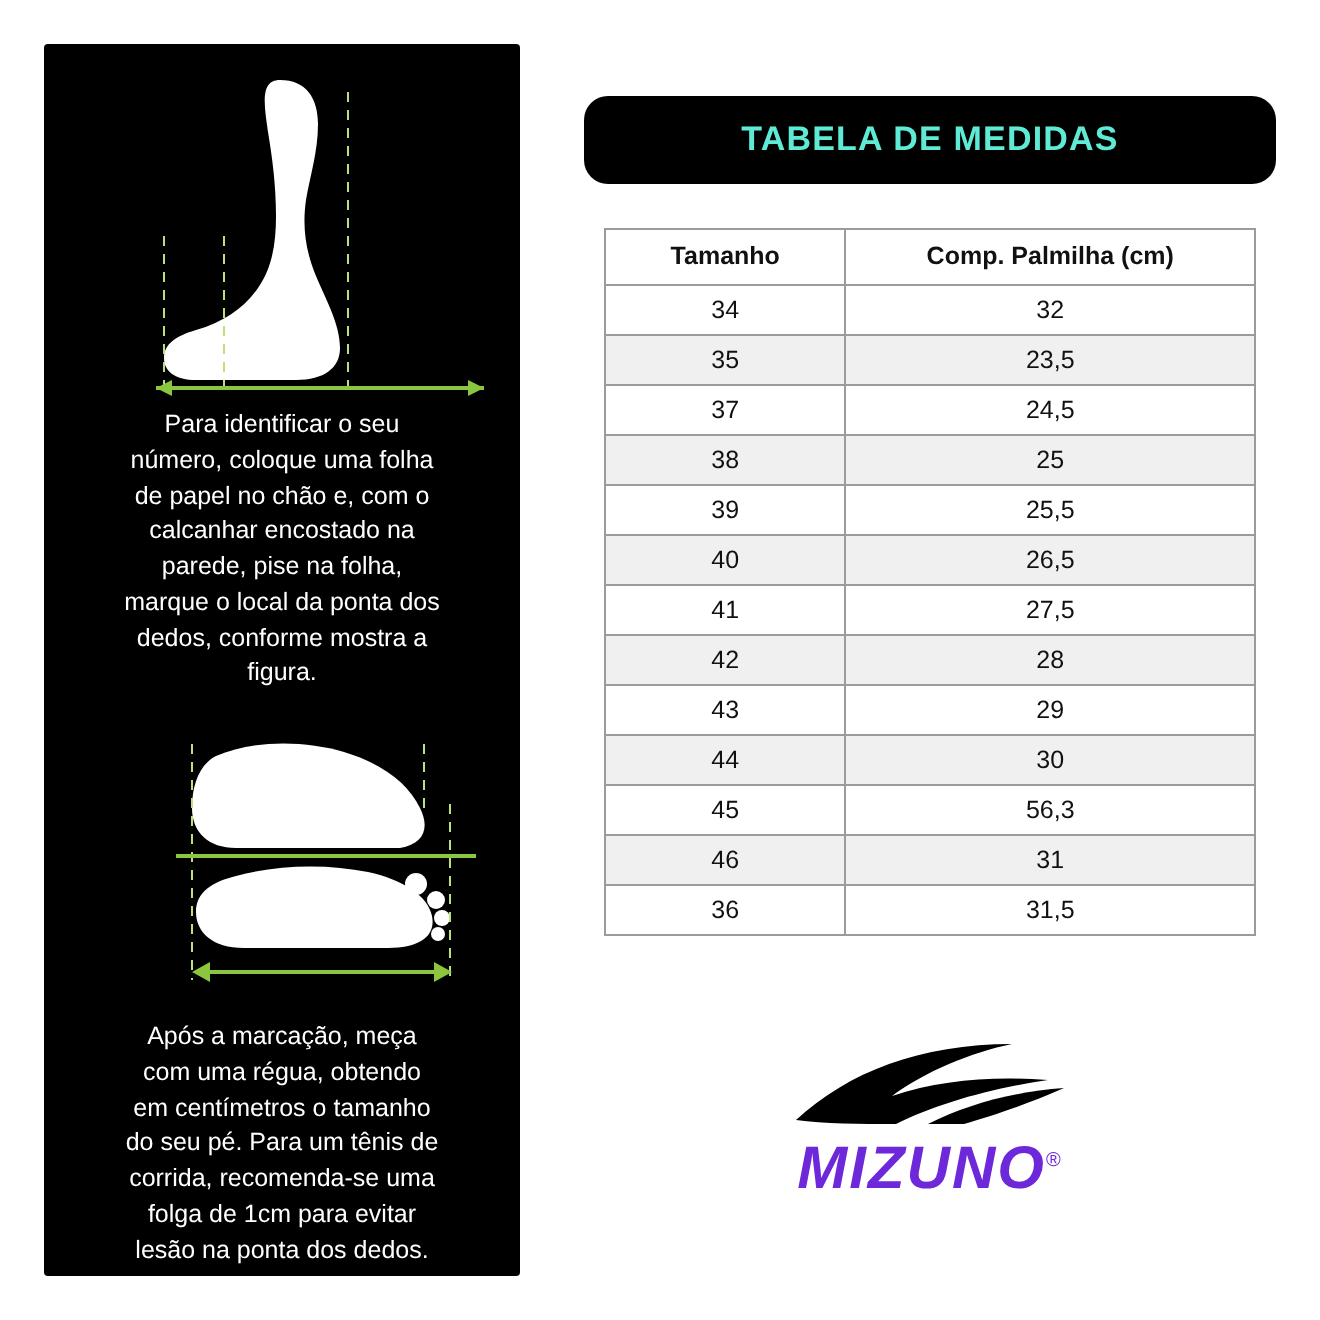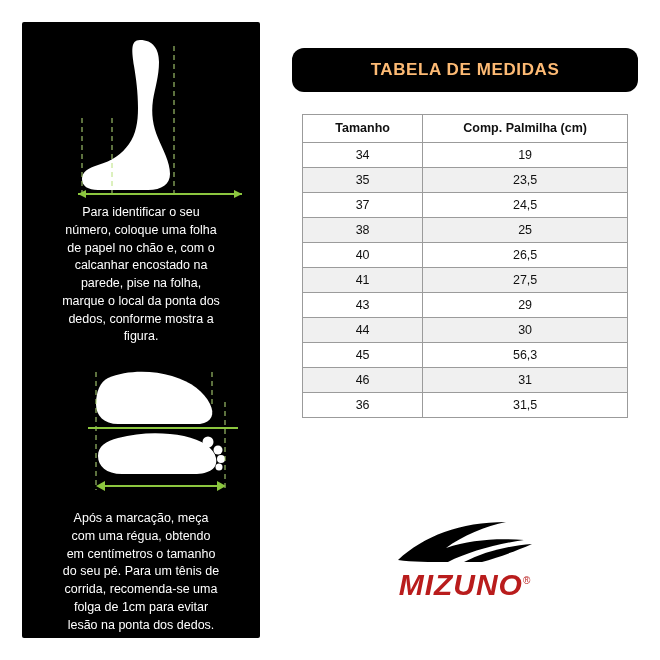--- a/index.html
+++ b/index.html
@@ -46,21 +46,21 @@
     position: absolute;
     left: 292px; top: 48px;
     width: 346px; height: 44px;
     background: #000000;
     border-radius: 12px;
     display: flex;
     align-items: center;
     justify-content: center;
   }
   .title-bar span {
-    color: #fdba74;
+    color: #5eead4;
     font-size: 17px;
     font-weight: bold;
     letter-spacing: 0.6px;
   }
 
   .table-wrap {
     position: absolute;
     left: 302px; top: 114px;
     width: 326px;
   }
@@ -95,21 +95,21 @@
     width: 186px;
     text-align: center;
   }
   .brand-mark { display:block; margin: 0 auto; }
   .brand-name {
     display: block;
     margin-top: 2px;
     font-size: 30px;
     font-weight: bold;
     letter-spacing: 1px;
-    color: #b91c1c;
+    color: #6d28d9;
     font-style: italic;
   }
   .brand-reg {
     font-size: 10px;
     vertical-align: super;
     font-style: normal;
     font-weight: normal;
   }
 </style>
 </head>
@@ -202,41 +202,49 @@
         </colgroup>
       <thead>
         <tr>
           <th>Tamanho</th>
           <th>Comp. Palmilha (cm)</th>
         </tr>
       </thead>
       <tbody id="table-body">
           <tr>
             <td>34</td>
-            <td>19</td>
+            <td>32</td>
           </tr>
           <tr>
             <td>35</td>
             <td>23,5</td>
           </tr>
           <tr>
             <td>37</td>
             <td>24,5</td>
           </tr>
           <tr>
             <td>38</td>
             <td>25</td>
           </tr>
           <tr>
+            <td>39</td>
+            <td>25,5</td>
+          </tr>
+          <tr>
             <td>40</td>
             <td>26,5</td>
           </tr>
           <tr>
             <td>41</td>
             <td>27,5</td>
+          </tr>
+          <tr>
+            <td>42</td>
+            <td>28</td>
           </tr>
           <tr>
             <td>43</td>
             <td>29</td>
           </tr>
           <tr>
             <td>44</td>
             <td>30</td>
           </tr>
           <tr>

